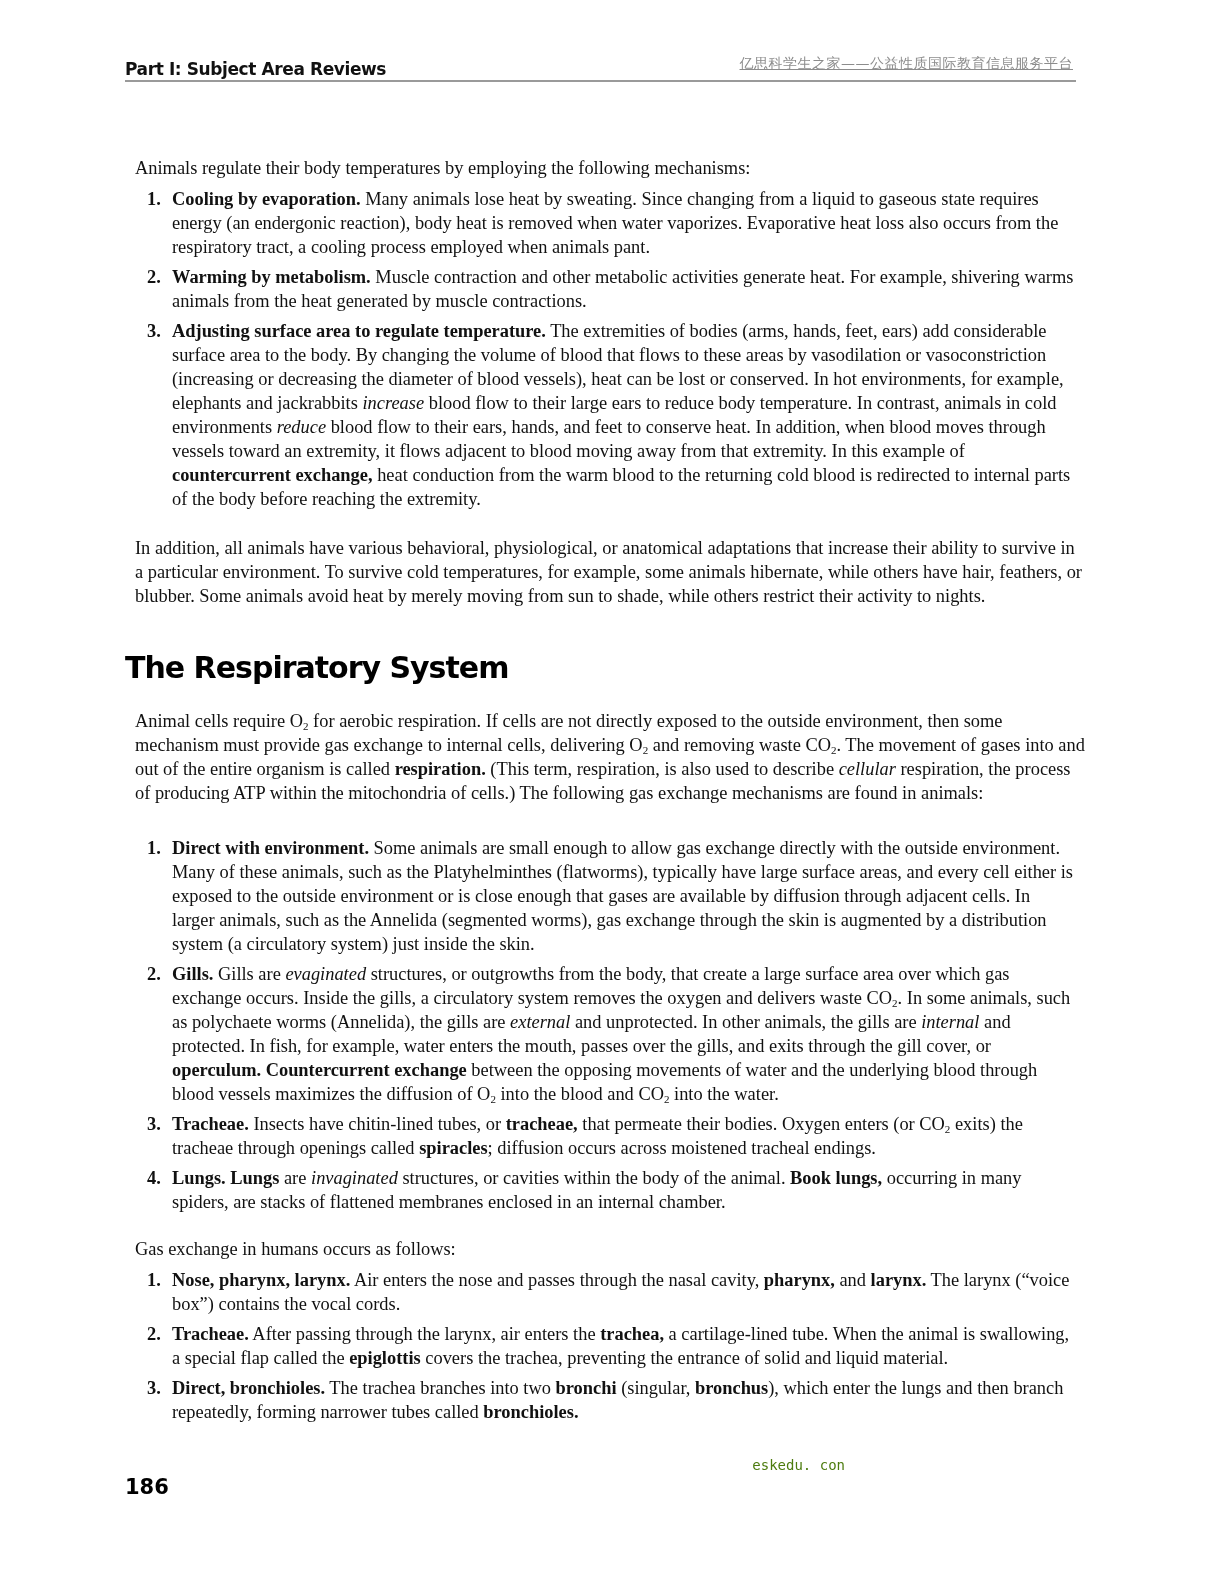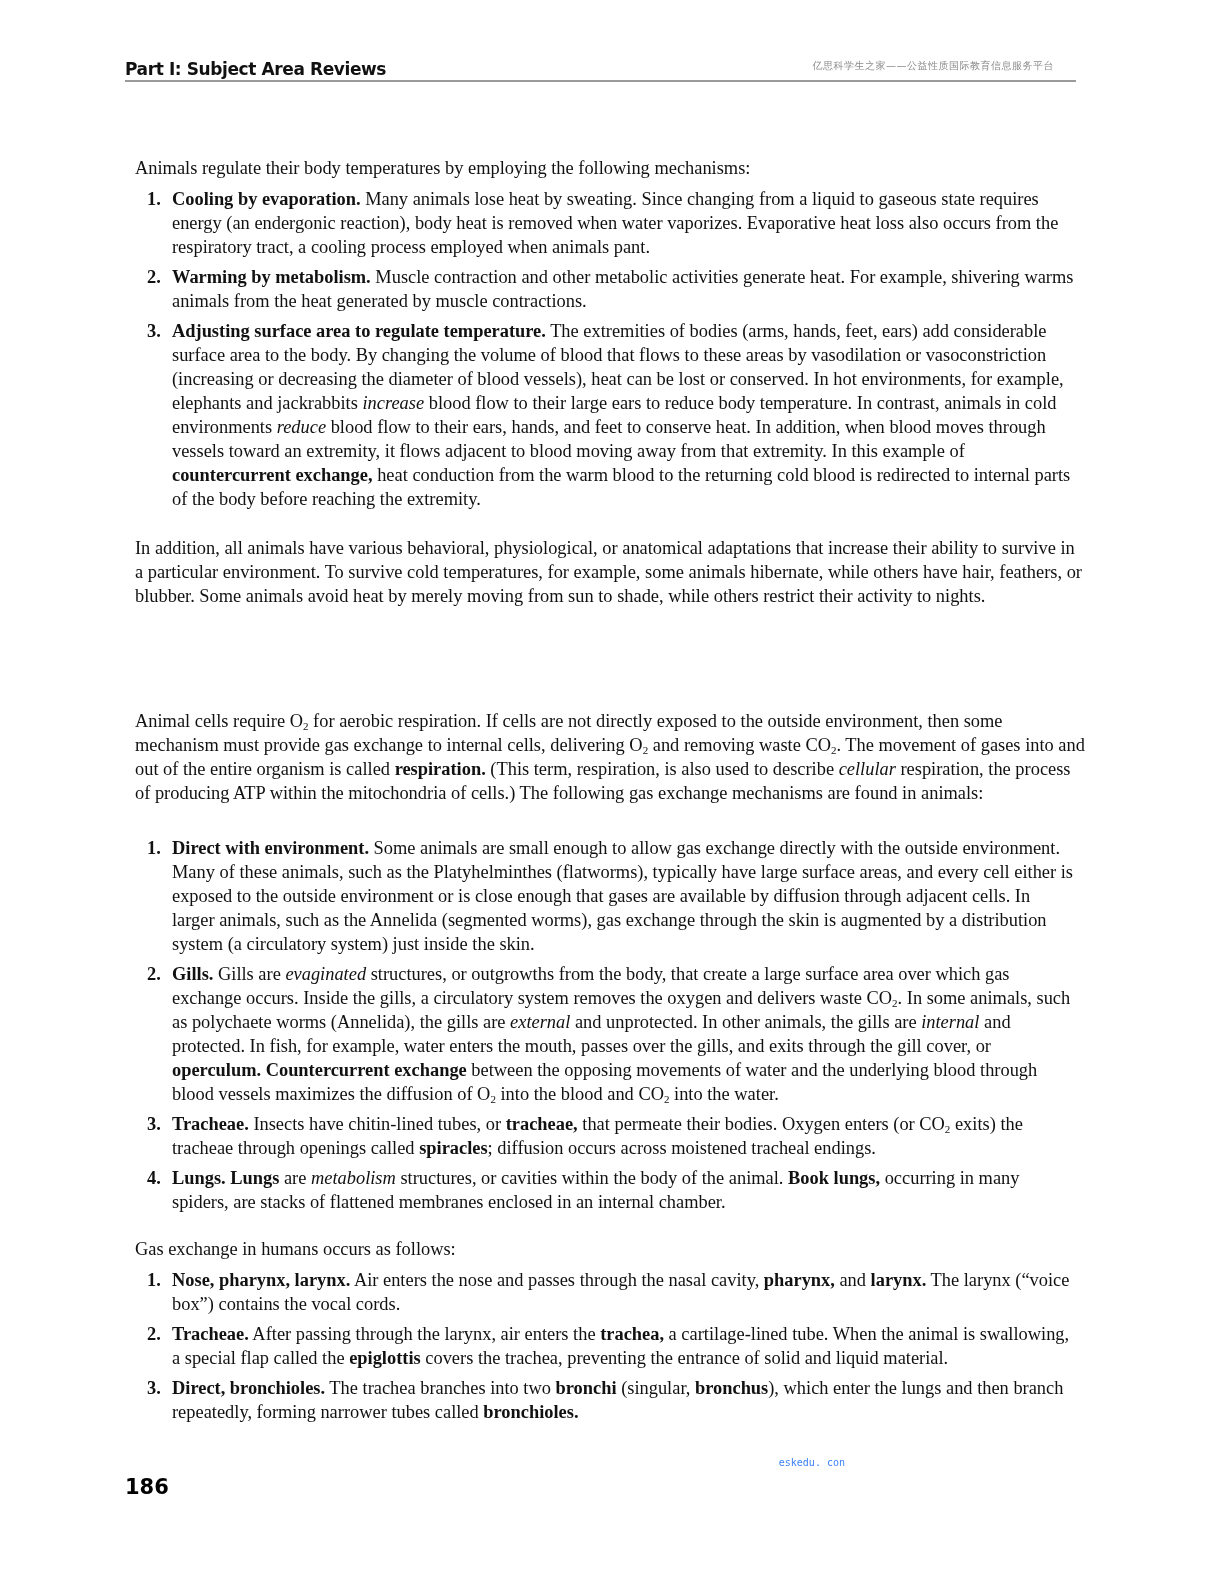--- a/index.html
+++ b/index.html
@@ -8,42 +8,42 @@
     .running-head {
       position: absolute; left: 125px; top: 52px; width: 951px; height: 28px;
       border-bottom: 2px solid #9a9a9a;
     }
     .running-head .part {
       position: absolute; left: 0; bottom: 1px;
       font-family: "DejaVu Sans", sans-serif; font-size: 17px; font-weight: bold; color: #111;
       letter-spacing: -0.4px;
     }
     .running-head .cn {
-      position: absolute; right: 22px; bottom: 7px;
-      font-family: "DejaVu Sans", sans-serif; font-size: 10px; color: #8c8c8c; letter-spacing: 0.5px;
+      position: absolute; right: 3px; bottom: 7px;
+      font-family: "DejaVu Sans", sans-serif; font-size: 14px; color: #8c8c8c; letter-spacing: 0.5px; text-decoration: underline;
     }
     .body-text {
       position: absolute; left: 125px; width: 952px;
       font-family: "Liberation Serif", serif; font-size: 18.4px; line-height: 24px; color: #111;
     }
     .para { margin: 10px; }
     .list { margin: 0; padding: 0; list-style: none; }
     .list li { position: relative; padding-left: 47px; margin-bottom: 6px; }
     .list li .num { position: absolute; left: 22px; top: 0; font-weight: bold; }
     b { font-weight: bold; }
     i { font-style: italic; }
     sub { font-size: 11px; line-height: 0; vertical-align: -3px; }
     .section-title {
       position: absolute; left: 125px; top: 650px;
       font-family: "DejaVu Sans", sans-serif; font-weight: bold; font-size: 30px; color: #000;
       letter-spacing: -1px;
     }
     .footer-url {
       position: absolute; right: 155px; top: 1457px;
-      font-family: "DejaVu Sans Mono", monospace; font-size: 10px; color: #3b82f6;
+      font-family: "DejaVu Sans Mono", monospace; font-size: 14px; color: #4d7c0f;
     }
     .page-number {
       position: absolute; left: 125px; top: 1475px;
       font-family: "DejaVu Sans", sans-serif; font-weight: bold; font-size: 21px; color: #000;
     }
   </style>
 </head>
 <body>
 
 <div class="page">
@@ -56,28 +56,29 @@
   <p class="body-text para" style="top:146px;">Animals regulate their body temperatures by employing the following mechanisms:</p>
 
   <ol class="body-text list" style="top:187px;">
       <li><span class="num">1.</span><b>Cooling by evaporation.</b> Many animals lose heat by sweating. Since changing from a liquid to gaseous state requires energy (an endergonic reaction), body heat is removed when water vaporizes. Evaporative heat loss also occurs from the respiratory tract, a cooling process employed when animals pant.</li>
       <li><span class="num">2.</span><b>Warming by metabolism.</b> Muscle contraction and other metabolic activities generate heat. For example, shivering warms animals from the heat generated by muscle contractions.</li>
       <li><span class="num">3.</span><b>Adjusting surface area to regulate temperature.</b> The extremities of bodies (arms, hands, feet, ears) add consider­able surface area to the body. By changing the volume of blood that flows to these areas by vasodilation or vasocon­striction (increasing or decreasing the diameter of blood vessels), heat can be lost or conserved. In hot environments, for example, elephants and jackrabbits <i>increase</i> blood flow to their large ears to reduce body temperature. In con­trast, animals in cold environments <i>reduce</i> blood flow to their ears, hands, and feet to conserve heat. In addition, when blood moves through vessels toward an extremity, it flows adjacent to blood moving away from that extremity. In this example of <b>countercurrent exchange,</b> heat conduction from the warm blood to the returning cold blood is redirected to internal parts of the body before reaching the extremity.</li>
     </ol>
 
   <p class="body-text para" style="top:526px;">In addition, all animals have various behavioral, physiological, or anatomical adaptations that increase their ability to survive in a particular environment. To survive cold temperatures, for example, some animals hibernate, while others have hair, feathers, or blubber. Some animals avoid heat by merely moving from sun to shade, while others restrict their activity to nights.</p>
 
+  <h2 class="section-title" style="margin:0;">The Respiratory System</h2>
 
   <p class="body-text para" style="top:699px;">Animal cells require O<sub>2</sub> for aerobic respiration. If cells are not directly exposed to the outside environment, then some mechanism must provide gas exchange to internal cells, delivering O<sub>2</sub> and removing waste CO<sub>2</sub>. The movement of gases into and out of the entire organism is called <b>respiration.</b> (This term, respiration, is also used to describe <i>cellular</i> respi­ration, the process of producing ATP within the mitochondria of cells.) The following gas exchange mechanisms are found in animals:</p>
 
   <ol class="body-text list" style="top:836px;">
       <li><span class="num">1.</span><b>Direct with environment.</b> Some animals are small enough to allow gas exchange directly with the outside envi­ronment. Many of these animals, such as the Platyhelminthes (flatworms), typically have large surface areas, and every cell either is exposed to the outside environment or is close enough that gases are available by diffusion through adjacent cells. In larger animals, such as the Annelida (segmented worms), gas exchange through the skin is augmented by a distribution system (a circulatory system) just inside the skin.</li>
       <li><span class="num">2.</span><b>Gills.</b> Gills are <i>evaginated</i> structures, or outgrowths from the body, that create a large surface area over which gas exchange occurs. Inside the gills, a circulatory system removes the oxygen and delivers waste CO<sub>2</sub>. In some ani­mals, such as polychaete worms (Annelida), the gills are <i>external</i> and unprotected. In other animals, the gills are <i>internal</i> and protected. In fish, for example, water enters the mouth, passes over the gills, and exits through the gill cover, or <b>operculum. Countercurrent exchange</b> between the opposing movements of water and the underly­ing blood through blood vessels maximizes the diffusion of O<sub>2</sub> into the blood and CO<sub>2</sub> into the water.</li>
       <li><span class="num">3.</span><b>Tracheae.</b> Insects have chitin-lined tubes, or <b>tracheae,</b> that permeate their bodies. Oxygen enters (or CO<sub>2</sub> exits) the tracheae through openings called <b>spiracles</b>; diffusion occurs across moistened tracheal endings.</li>
-      <li><span class="num">4.</span><b>Lungs. Lungs</b> are <i>metabolism</i> structures, or cavities within the body of the animal. <b>Book lungs,</b> occurring in many spiders, are stacks of flattened membranes enclosed in an internal chamber.</li>
+      <li><span class="num">4.</span><b>Lungs. Lungs</b> are <i>invaginated</i> structures, or cavities within the body of the animal. <b>Book lungs,</b> occurring in many spiders, are stacks of flattened membranes enclosed in an internal chamber.</li>
     </ol>
 
   <p class="body-text para" style="top:1227px;">Gas exchange in humans occurs as follows:</p>
 
   <ol class="body-text list" style="top:1268px;">
       <li><span class="num">1.</span><b>Nose, pharynx, larynx.</b> Air enters the nose and passes through the nasal cavity, <b>pharynx,</b> and <b>larynx.</b> The larynx (“voice box”) contains the vocal cords.</li>
       <li><span class="num">2.</span><b>Tracheae.</b> After passing through the larynx, air enters the <b>trachea,</b> a cartilage-lined tube. When the animal is swal­lowing, a special flap called the <b>epiglottis</b> covers the trachea, preventing the entrance of solid and liquid material.</li>
       <li><span class="num">3.</span><b>Direct, bronchioles.</b> The trachea branches into two <b>bronchi</b> (singular, <b>bronchus</b>), which enter the lungs and then branch repeatedly, forming narrower tubes called <b>bronchioles.</b></li>
     </ol>
 

